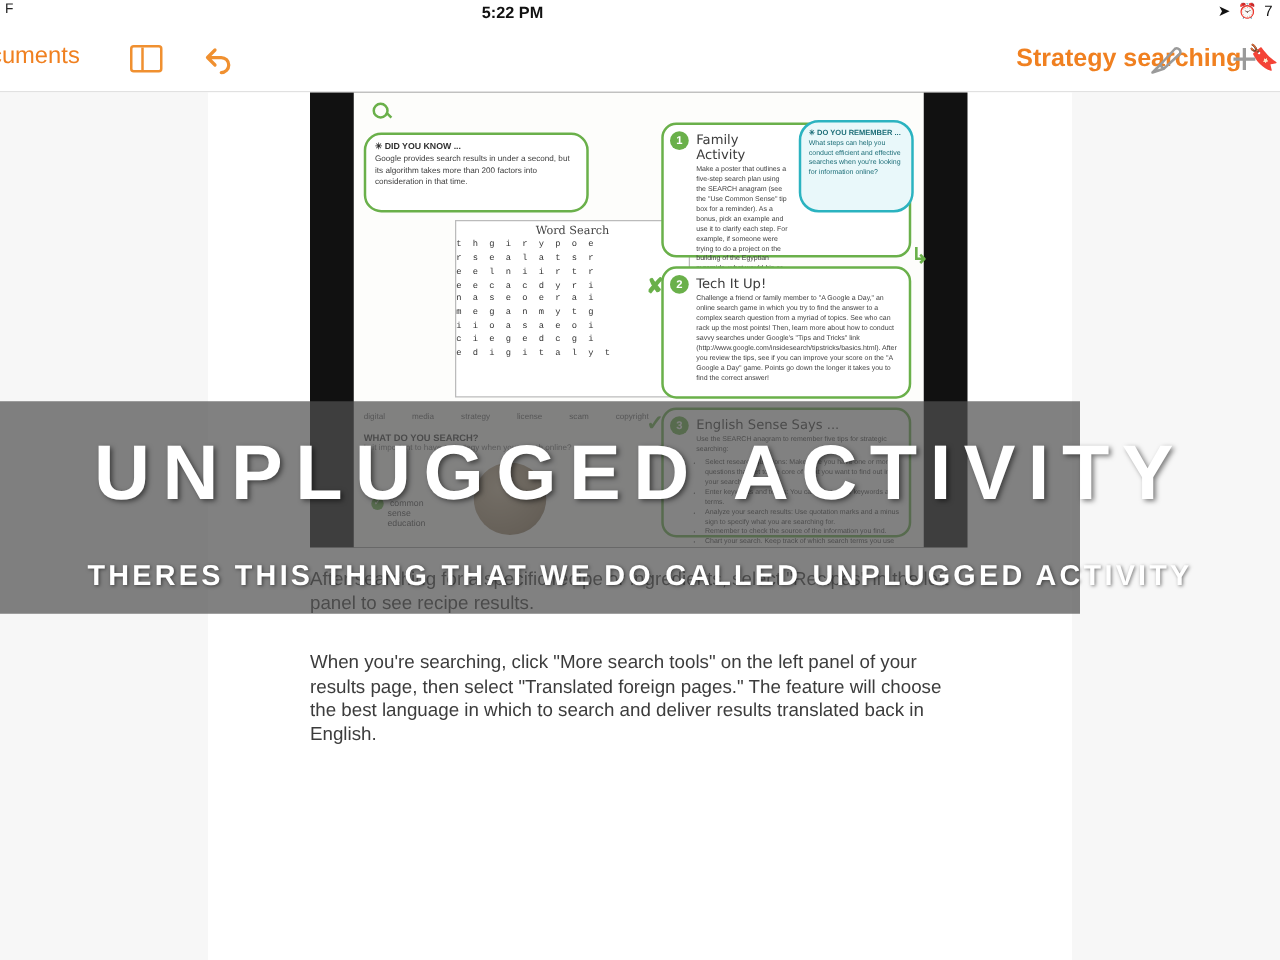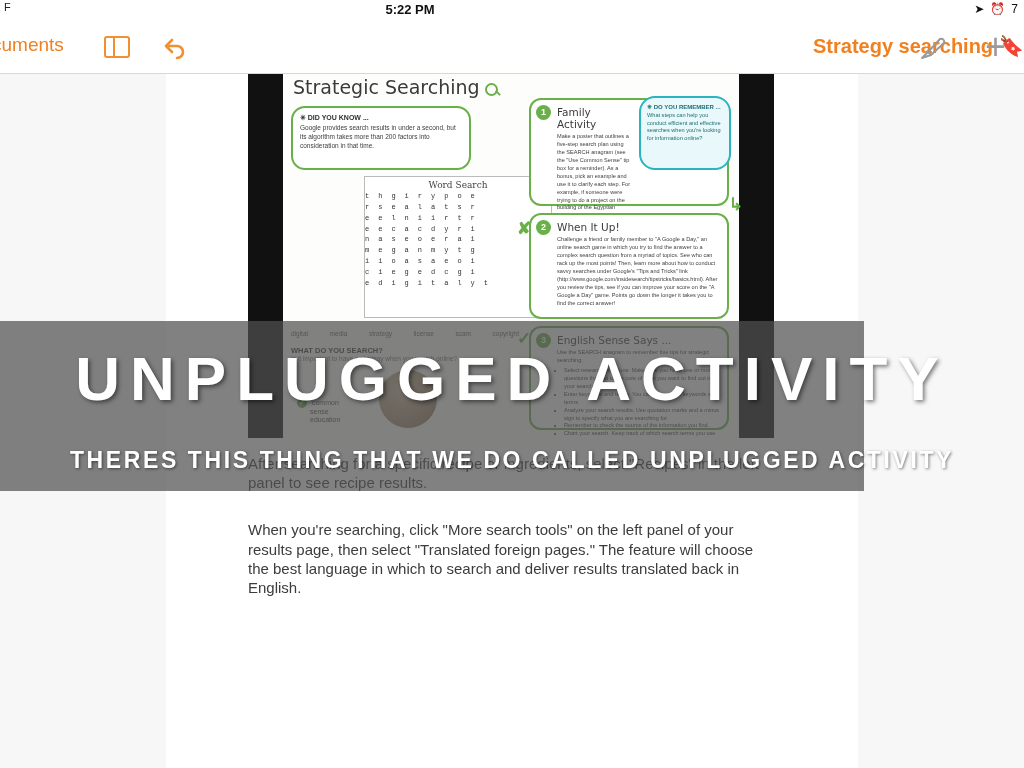--- a/index.html
+++ b/index.html
@@ -323,21 +323,21 @@
     <div class="page-shadow-right"></div>
 
     <div class="page">
 
       <div class="embedded-doc">
 
         <div class="doc-sheet">
           <div class="sheet-inner">
             <div class="sheet-grades">GRADES 6–8</div>
             <div class="sheet-title">
-              <span>Strategic Searching</span><span class="title-magnifier"></span>
+              <span class="title-magnifier"></span>
             </div>
 
             <div class="did-you-know">
               <div class="dyk-head">✳ DID YOU KNOW ...</div>
               <div>Google provides search results in under a second, but its algorithm takes more than 200 factors into consideration in that time.</div>
             </div>
 
             <div class="word-search">
               <div class="ws-title">Word Search</div>
               <div class="ws-grid">
@@ -382,21 +382,21 @@
               </div>
 
               <div class="panel" style="height:108px; padding-right:96px;">
                 <div class="num">1</div>
                 <h4>Family Activity</h4>
                 <p>Make a poster that outlines a five-step search plan using the SEARCH anagram (see the "Use Common Sense" tip box for a reminder). As a bonus, pick an example and use it to clarify each step. For example, if someone were trying to do a project on the building of the Egyptian pyramids, what would his or her research question be? What keywords and terms should he or she use?</p>
               </div>
 
               <div class="panel" style="height:106px;">
                 <div class="num">2</div>
-                <h4>When It Up!</h4>
+                <h4>Tech It Up!</h4>
                 <p>Challenge a friend or family member to "A Google a Day," an online search game in which you try to find the answer to a complex search question from a myriad of topics. See who can rack up the most points! Then, learn more about how to conduct savvy searches under Google's "Tips and Tricks" link (http://www.google.com/insidesearch/tipstricks/basics.html). After you review the tips, see if you can improve your score on the "A Google a Day" game. Points go down the longer it takes you to find the correct answer!</p>
               </div>
 
               <div class="panel" style="height:104px;">
                 <div class="num">3</div>
                 <h4>English Sense Says ...</h4>
                 <p>Use the SEARCH anagram to remember five tips for strategic searching:</p>
                 <ul>
                   <li>Select research questions: Make sure you have one or more questions that get to the core of what you want to find out in your search.</li>
                   <li>Enter keywords and terms: You can list multiple keywords and terms.</li>

